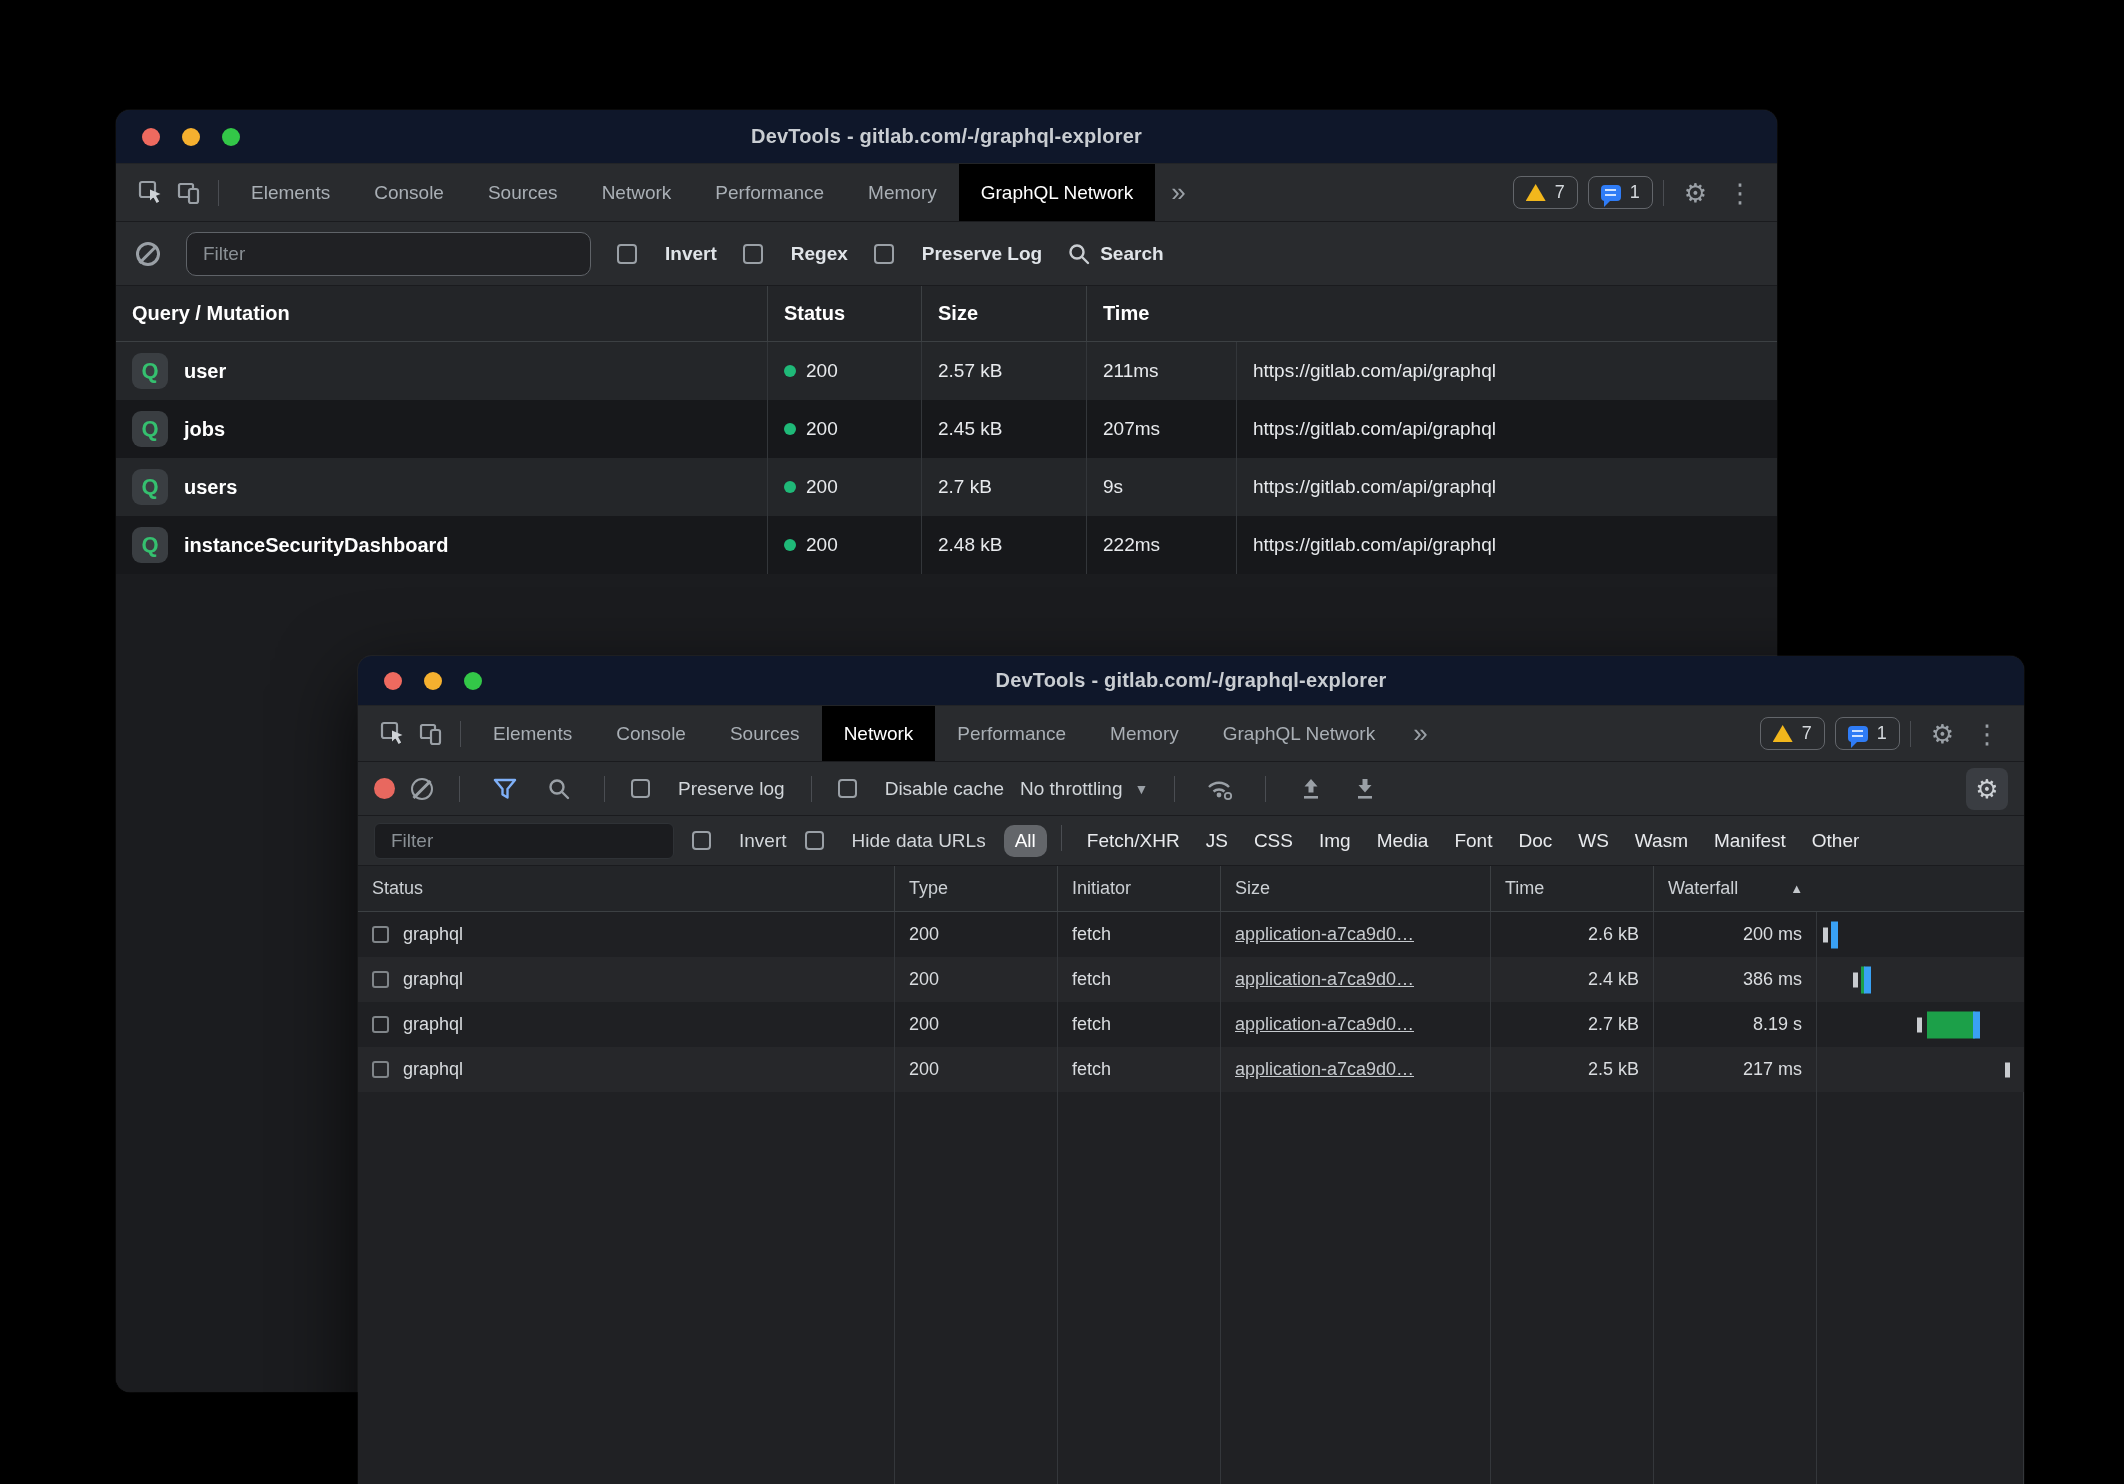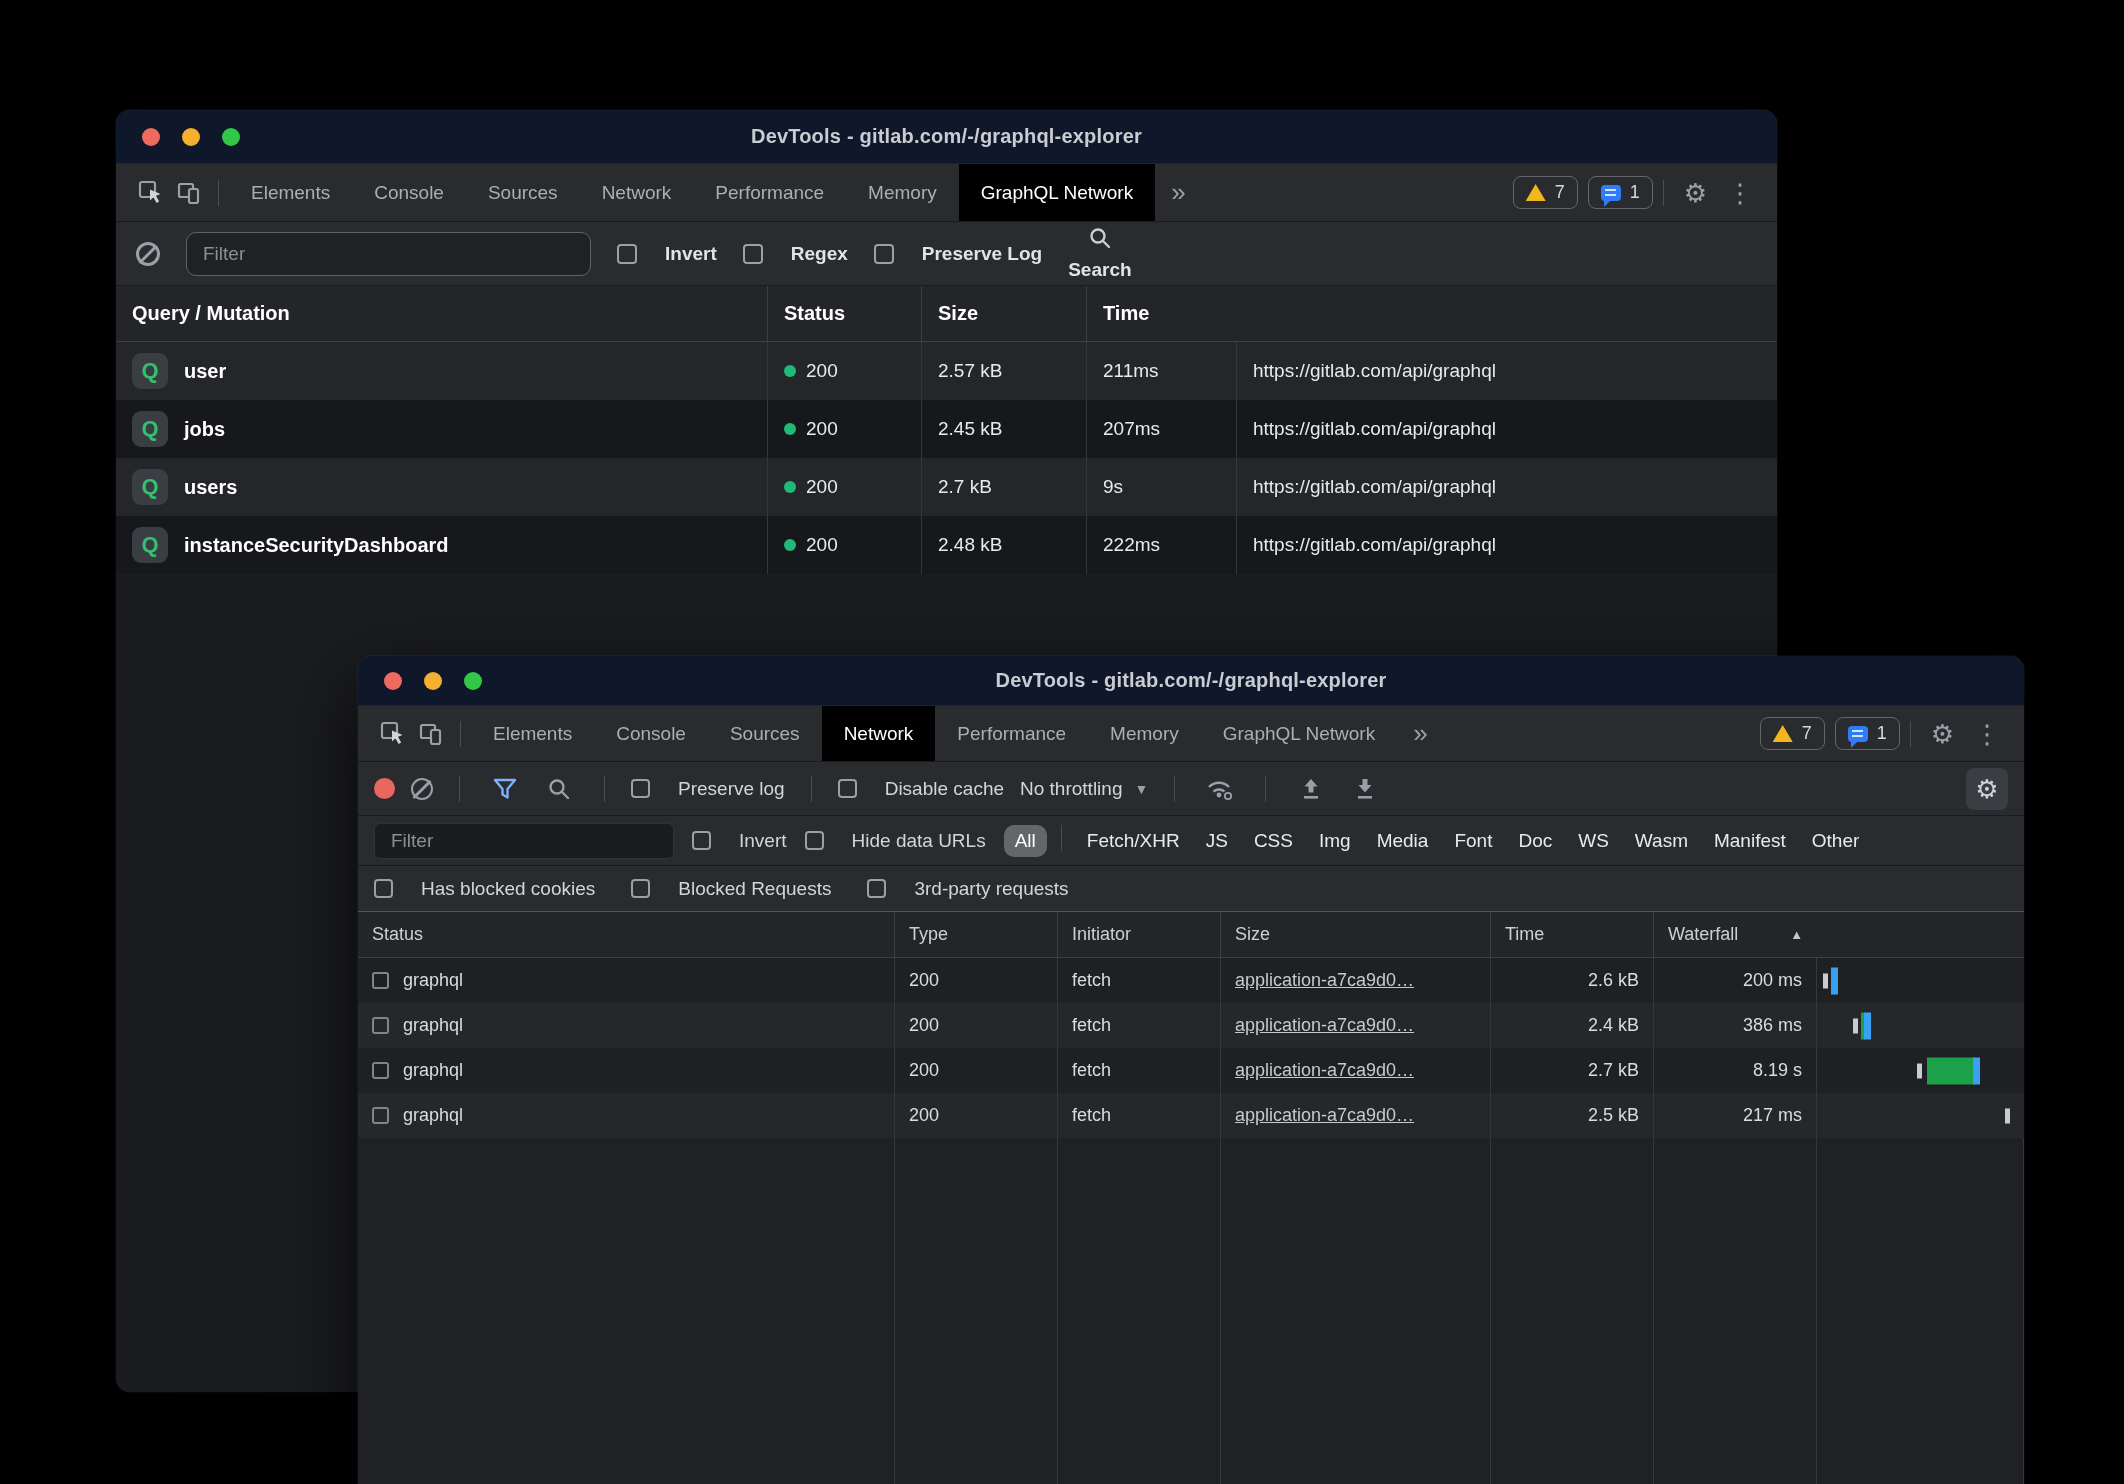--- a/index.html
+++ b/index.html
@@ -54,21 +54,21 @@
   .no-entry { width:24px; height:24px; border:3px solid #9aa0a6; border-radius:50%;
               position:relative; flex:none; }
   .no-entry::after { content:""; position:absolute; left:-3px; top:8px; width:24px; height:3px;
                      background:#9aa0a6; transform:rotate(-45deg); }
   .filter-input { width:405px; height:44px; background:#202124; border:1px solid #5f6368;
                   border-radius:10px; color:#e8eaed; font-size:19px; padding:0 16px; outline:none; }
   .filter-input::placeholder { color:#8a9095; }
   .cb { display:flex; align-items:center; gap:28px; color:#e0e4e8; font-size:19px;
         font-weight:600; white-space:nowrap; }
   .cb .box { width:20px; height:20px; border:2px solid #9aa0a6; border-radius:4px; flex:none; }
-  .search { display:flex; align-items:center; gap:10px; color:#e0e4e8; font-size:19px; font-weight:600;flex-direction:column; }
+  .search { display:flex; align-items:center; gap:10px; color:#e0e4e8; font-size:19px; font-weight:600; }
 
   .gql { flex:1; display:flex; flex-direction:column; background:#1b1c1f; min-height:0; }
   .gql-grid { display:grid; grid-template-columns:652px 154px 165px 150px 1fr; }
   .gql-header { background:#232528; border-bottom:1px solid #3c4043; height:56px; flex:none; }
   .gql-header .cell { color:#fff; font-weight:bold; font-size:20px; }
   .cell { display:flex; align-items:center; height:100%; padding:0 16px;
           border-right:1px solid #3c4043; overflow:hidden; white-space:nowrap; }
   .cell:last-child { border-right:none; }
   .g-row { height:58px; flex:none; }
   .g-row.odd  { background:#242629; }
@@ -402,34 +402,20 @@
           <span class="chip">Media</span>
           <span class="chip">Font</span>
           <span class="chip">Doc</span>
           <span class="chip">WS</span>
           <span class="chip">Wasm</span>
           <span class="chip">Manifest</span>
           <span class="chip">Other</span>
         </div>
     </div>
 
-    <div class="netopts" id="fw-opts">
-        <label class="cb">
-          <span class="box"></span>
-          <span>Has blocked cookies</span>
-        </label>
-        <label class="cb">
-          <span class="box"></span>
-          <span>Blocked Requests</span>
-        </label>
-        <label class="cb">
-          <span class="box"></span>
-          <span>3rd-party requests</span>
-        </label>
-      </div>
 
     <div class="net">
       <div class="net-grid net-header" id="fw-header">
           <div class="cell">Status</div>
           <div class="cell">Type</div>
           <div class="cell">Initiator</div>
           <div class="cell">Size</div>
           <div class="cell">Time</div>
           <div class="cell">Waterfall<span class="sort">▲</span></div>
         </div>

